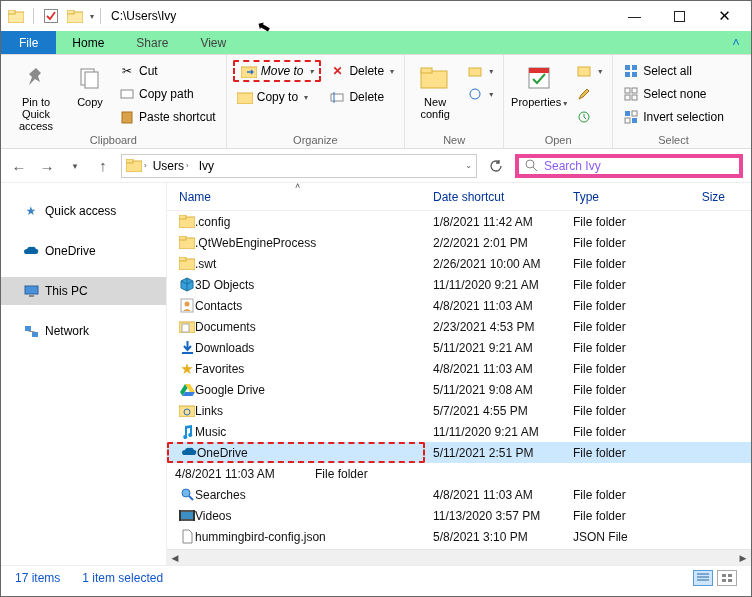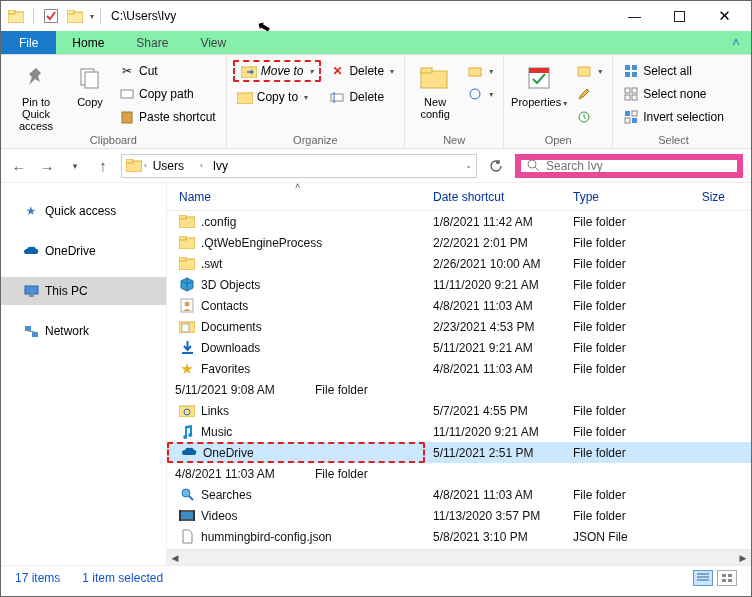--- a/index.html
+++ b/index.html
@@ -36,44 +36,44 @@
 .smallicon { width: 16px; height: 16px; display: flex; align-items: center; justify-content: center; flex-shrink: 0; }
 .caret { font-size: 8px; margin-left: 2px; color: #555; }
 
 .highlight { border: 2px dashed #e02020; border-radius: 2px; font-style: italic; }
 .moveto { padding: 0 6px; }
 
 
 .navbar { height: 34px; display: flex; align-items: center; gap: 8px; padding: 3px 8px; border-bottom: 1px solid #eee; }
 .navarrow { width: 20px; height: 20px; display: flex; align-items: center; justify-content: center; color: #555; font-size: 15px; }
 .addrbox { flex: 1; height: 24px; border: 1px solid #ccc; display: flex; align-items: center; padding: 0 4px; gap: 2px; }
-.addrbox .crumb { padding: 0 4px; display: flex; align-items: center; gap: 16px; }
+.addrbox .crumb { padding: 0 4px; display: flex; align-items: center; gap: 2px; }
 .addrbox .chev { font-size: 8px; color: #555; }
 .refresh { width: 22px; height: 22px; display: flex; align-items: center; justify-content: center; }
-.searchbox { width: 228px; height: 24px; border: 6px solid #ec4899; display: flex; align-items: center; padding: 0 6px; color: #737373; gap: 6px; }
+.searchbox { width: 228px; height: 24px; border: 4px solid #ec4899; display: flex; align-items: center; padding: 0 6px; color: #8b5cf6; gap: 6px; }
 
 
 .body { display: flex; height: 382px; }
 .navpane { width: 166px; border-right: 1px solid #eee; padding-top: 14px; }
 .navitem { height: 28px; display: flex; align-items: center; gap: 6px; padding-left: 22px; font-size: 12px; }
 .navitem.selected { background: #d8d8d8; }
 .navgap { height: 12px; }
 
 .listpane { flex: 1; display: flex; flex-direction: column; position: relative; }
 .colhdr { height: 28px; display: flex; align-items: center; border-bottom: 1px solid #eee; font-size: 12px; color: #003399; position: relative; }
 .col { padding: 0 8px; display: flex; align-items: center; }
 .c-name { width: 258px; padding-left: 12px; }
 .c-date { width: 140px; }
 .c-type { width: 120px; }
 .c-size { width: 48px; text-align: right; justify-content: flex-end; }
 .sortarrow { position: absolute; left: 128px; top: -2px; font-size: 9px; color: #555; }
 
 .rows { flex: 1; overflow: hidden; }
 .row { height: 21px; display: flex; align-items: center; font-size: 12px; color: #111; }
-.row .c-name { display: flex; align-items: center; gap: 6px; }
+.row .c-name { display: flex; align-items: center; }
 .row.selected { background: #cce8ff; }
 .row.onedrive .c-name { border: 2px dashed #e02020; border-radius: 2px; height: 21px; margin: 0; }
 .rowicon { width: 16px; height: 16px; display: flex; align-items: center; justify-content: center; flex-shrink: 0; }
 
 .hscroll { height: 16px; background: #f0f0f0; display: flex; align-items: center; border-top: 1px solid #e5e5e5; }
 .hscroll .ar { width: 16px; text-align: center; font-size: 9px; color: #555; }
 .hscroll .track { flex: 1; }
 
 .status { height: 24px; border-top: 1px solid #eee; display: flex; align-items: center; padding: 0 14px; font-size: 12px; color: #1155cc; gap: 22px; }
 .status .views { margin-left: auto; display: flex; gap: 4px; }
@@ -537,20 +537,30 @@
             <span class="rowicon">
               <span style="color:#e8b020;font-size:15px">★</span>
             </span>
             <span>Favorites</span>
           </div>
           <div class="col c-date">4/8/2021 11:03 AM</div>
           <div class="col c-type">File folder</div>
           <div class="col c-size"></div>
         </div>
         <div class="row">
+          <div class="col c-name">
+            <span class="rowicon">
+              <svg width="15" height="13">
+                <path d="M5 1 L10 1 L15 9 L10 9 Z" fill="#ffcf3f"></path>
+                <path d="M5 1 L0 9 L2.5 13 L7.5 5 Z" fill="#11a861"></path>
+                <path d="M2.5 13 L12.5 13 L15 9 L5 9 Z" fill="#3c7ee0"></path>
+              </svg>
+            </span>
+            <span>Google Drive</span>
+          </div>
           <div class="col c-date">5/11/2021 9:08 AM</div>
           <div class="col c-type">File folder</div>
           <div class="col c-size"></div>
         </div>
         <div class="row">
           <div class="col c-name">
             <span class="rowicon">
               <svg width="16" height="13">
                 <rect x="0" y="2" width="16" height="11" fill="#ffe08a" stroke="#d9b13b"></rect>
                 <circle cx="8" cy="8" r="3" fill="none" stroke="#2a6fce"></circle>

